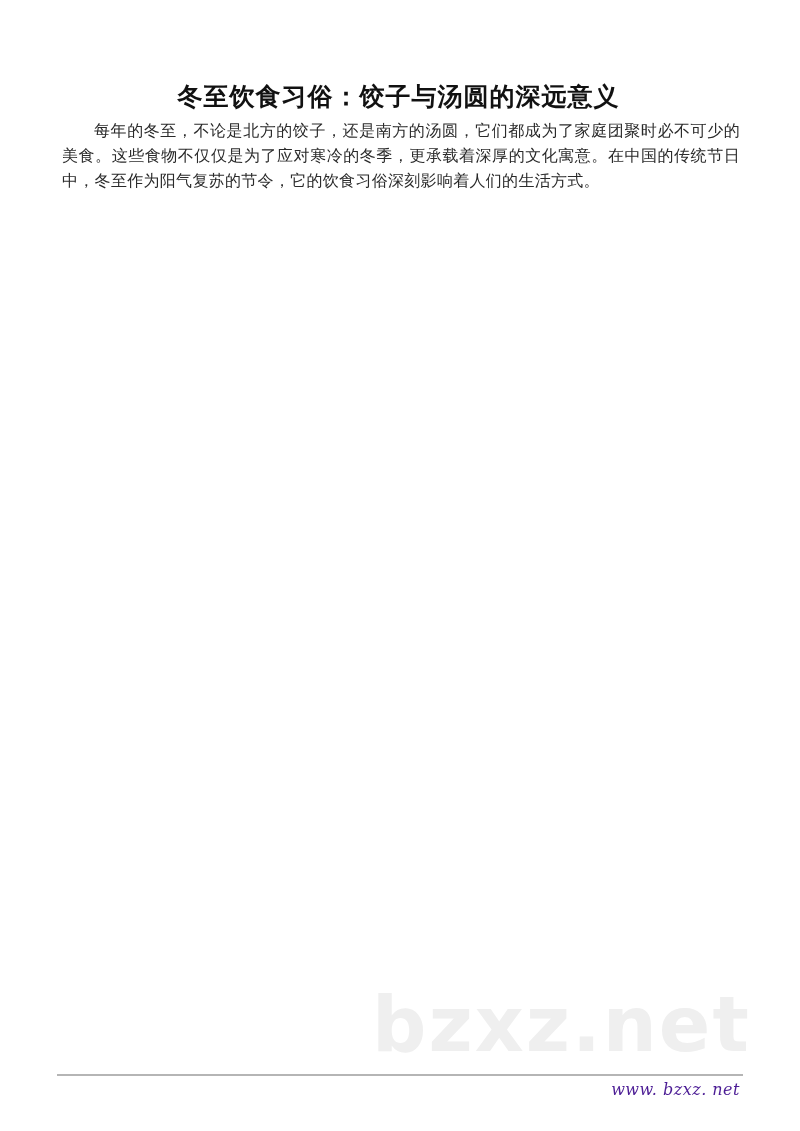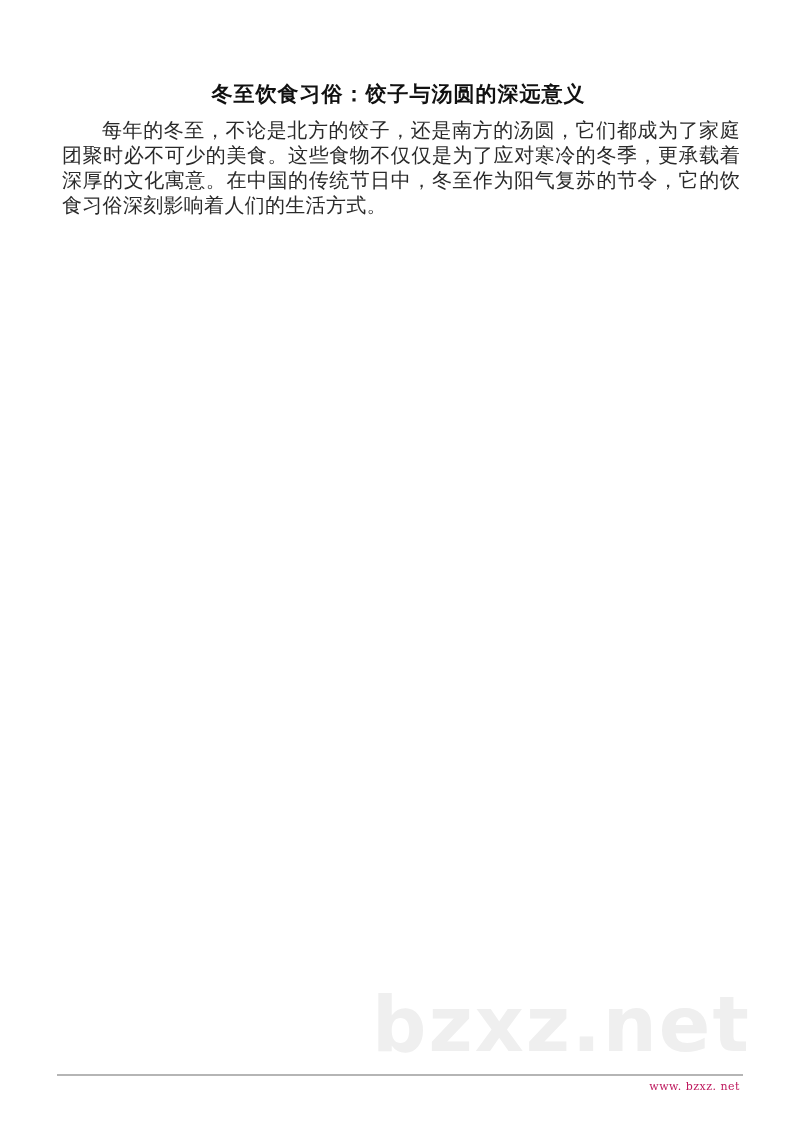--- a/index.html
+++ b/index.html
@@ -16,34 +16,34 @@
       color: #222222;
     }
     .page-title {
       position: absolute;
       top: 60px;
       left: 0;
       width: 797px;
       text-align: center;
       font-family: "DejaVu Sans", "Liberation Sans", sans-serif;
       font-weight: bold;
-      font-size: 21px;
+      font-size: 25px;
       letter-spacing: 1px;
       color: #111111;
       line-height: 40px;
     }
     .body-text {
       position: absolute;
       top: 118px;
       left: 62px;
       width: 678px;
     }
     .para {
       margin: 0 0 14px 0;
-      font-size: 20px;
+      font-size: 16px;
       line-height: 25px;
       text-indent: 2em;
       text-align: justify;
       color: #2a2a2a;
       letter-spacing: 0.3px;
     }
     .watermark {
       position: absolute;
       left: 372px;
       top: 985px;
@@ -60,22 +60,23 @@
       top: 1074px;
       width: 686px;
       height: 2px;
       background: #b5b5b5;
     }
     .footer-url {
       position: absolute;
       right: 60px;
       top: 1080px;
       font-family: "DejaVu Serif", "Liberation Serif", serif;
-      font-size: 11px;
-      color: #be185d;
+      font-style: italic;
+      font-size: 16px;
+      color: #4c1d95;
       letter-spacing: 0.5px;
     }
   </style>
 </head>
 <body>
 
 <h1 class="page-title">冬至饮食习俗：饺子与汤圆的深远意义</h1>
 
 <div class="body-text">
   <p class="para">每年的冬至，不论是北方的饺子，还是南方的汤圆，它们都成为了家庭团聚时必不可少的美食。这些食物不仅仅是为了应对寒冷的冬季，更承载着深厚的文化寓意。在中国的传统节日中，冬至作为阳气复苏的节令，它的饮食习俗深刻影响着人们的生活方式。</p>

